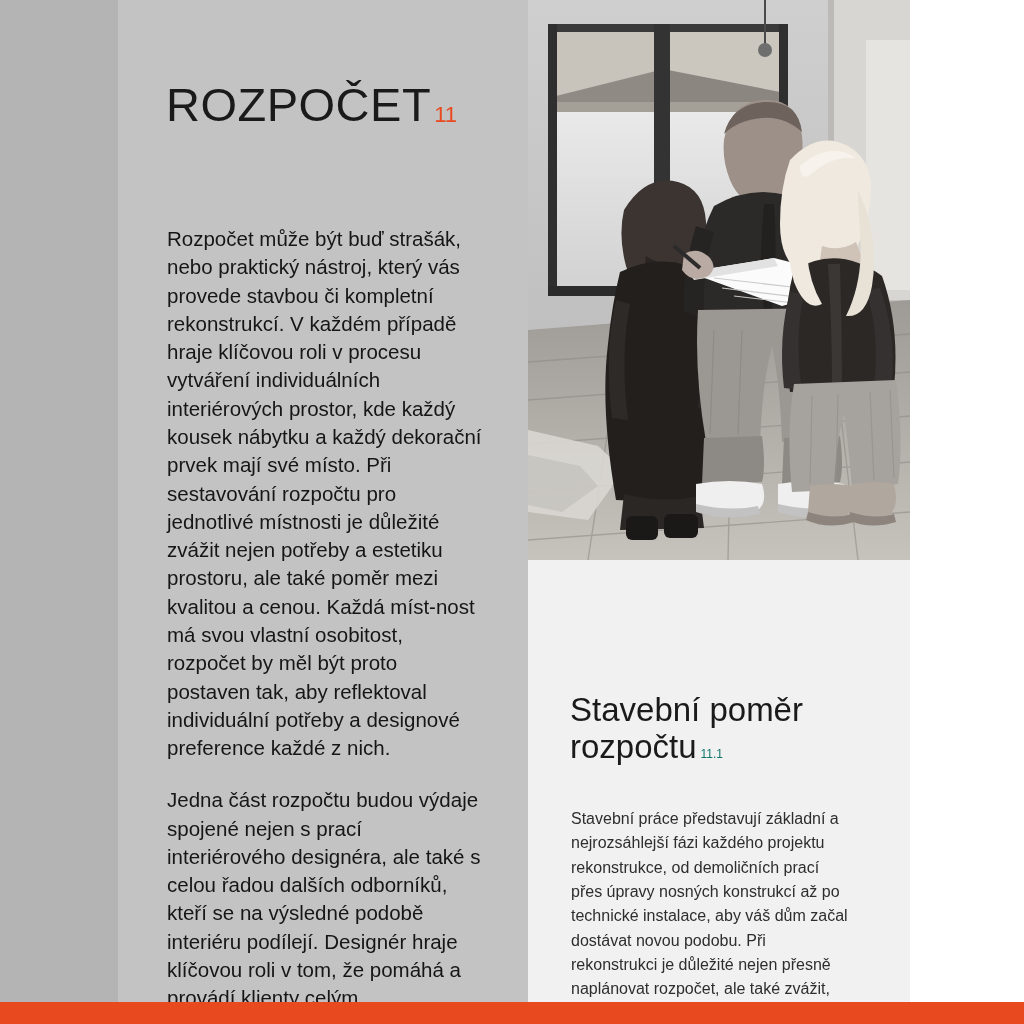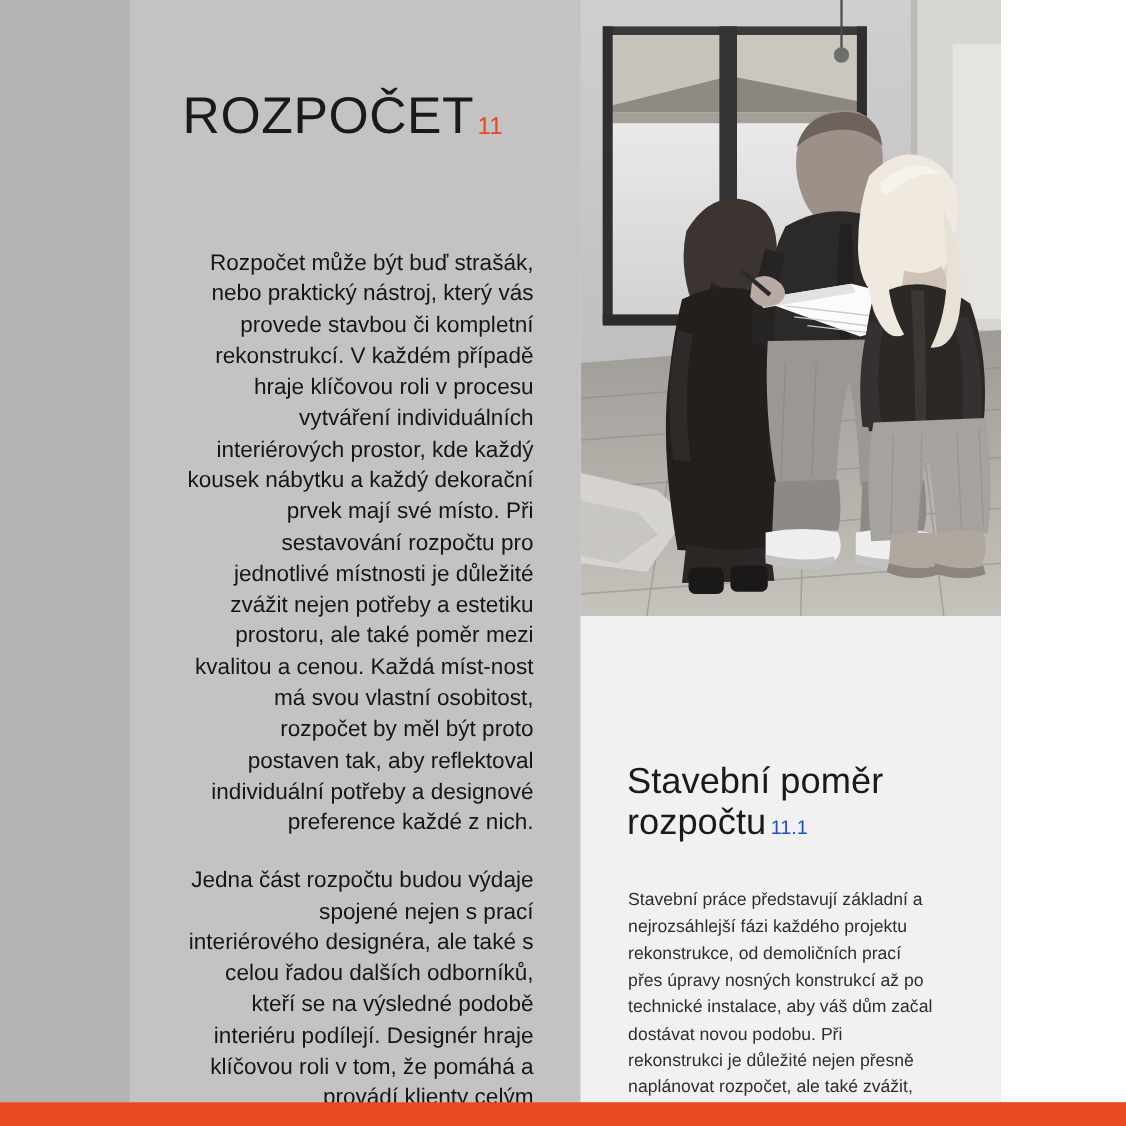--- a/index.html
+++ b/index.html
@@ -69,21 +69,20 @@
     position: absolute;
     left: 167px;
     top: 225px;
     width: 318px;
   }
   .body-copy p {
     margin: 0 0 24px 0;
     font-size: 20.5px;
     line-height: 1.38;
     color: #161616;
-    text-align: right;
   }
   .body-copy p:last-child { margin-bottom: 0; }
 
   
   .right-col {
     position: absolute;
     left: 528px;
     top: 0;
     width: 496px;
     height: 1002px;
@@ -121,22 +120,22 @@
     position: absolute;
     left: 570px;
     top: 692px;
     width: 330px;
     font-size: 33px;
     line-height: 1.12;
     color: #1a1a1a;
     font-weight: 400;
   }
   .sub-title .num {
-    font-size: 18px;
-    color: #1d4ed8;
+    font-size: 12px;
+    color: #0f766e;
     margin-left: 4px;
   }
 
   .sub-copy {
     position: absolute;
     left: 571px;
     top: 807px;
     width: 278px;
     font-size: 16px;
     line-height: 1.52;

